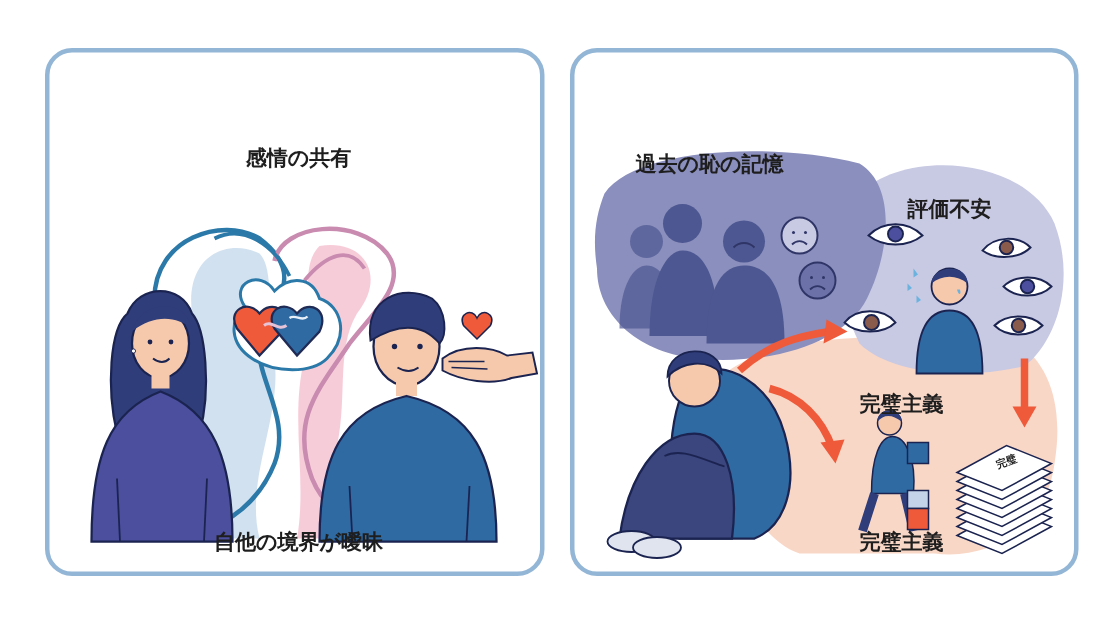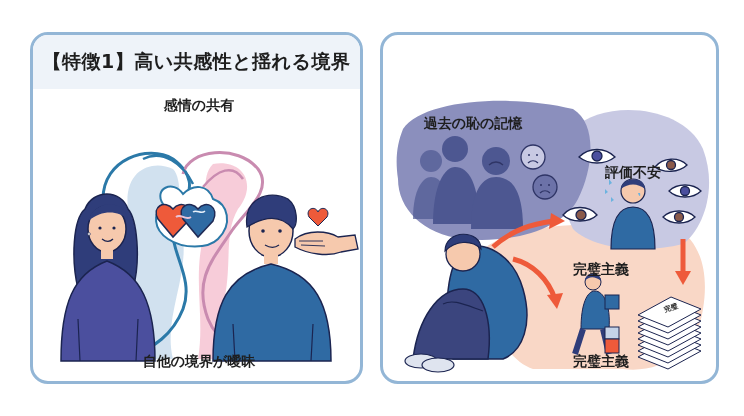--- a/index.html
+++ b/index.html
@@ -10,21 +10,20 @@
   .panel-header{height:54px;background:#eef3f9;display:flex;align-items:center;justify-content:center;font-weight:bold;font-size:19px;color:#1e1e1e;letter-spacing:0.5px;}
   .stage{position:absolute;left:0;top:54px;right:0;bottom:0;}
   .stage svg{position:absolute;left:0;top:0;}
   .lbl{position:absolute;font-weight:bold;color:#1e1e1e;white-space:nowrap;transform:translateX(-50%);}
   .lbl.md{font-size:14px;}
 </style>
 </head>
 <body>
 
 <div class="panel left">
-  <div class="panel-header">【特徴1】高い共感性と揺れる境界</div>
   <div class="stage">
     <svg width="333" height="300" viewBox="0 0 333 300">
 
       <path d="M95 120 C90 80,120 70,140 80 C150 90,145 120,150 150 C155 190,130 230,140 270 L95 270 Z" fill="#c9dcec" opacity="0.85"></path>
       <path d="M180 75 C210 70,225 95,205 120 C190 145,200 180,190 215 C185 240,195 260,185 270 L165 270 C172 230,160 190,170 150 C178 120,165 90,180 75 Z" fill="#f6c6d5" opacity="0.9"></path>
 
       <path d="M70 110 C70 70,115 55,140 70 C160 85,160 100,150 115 C120 150,165 180,150 220 C140 245,120 260,100 265 C80 268,75 258,90 262" fill="none" stroke="#2b79a8" stroke-width="3"></path>
       <path d="M150 85 C155 60,205 55,225 80 C240 100,215 120,200 140 C180 170,160 190,175 230 C185 255,210 265,235 262" fill="none" stroke="#c98bb0" stroke-width="3"></path>
       <path d="M110 70 C130 60,150 75,160 95" fill="none" stroke="#2b79a8" stroke-width="2.5"></path>
       <path d="M170 98 C185 80,200 75,210 90" fill="none" stroke="#c98bb0" stroke-width="2.5"></path>
@@ -160,19 +159,19 @@
           <path d="M255 262 L285 274 L318 256 L288 244 Z"></path>
           <path d="M255 256 L285 268 L318 250 L288 238 Z"></path>
           <path d="M255 250 L285 262 L318 244 L288 232 Z"></path>
           <path d="M255 244 L285 256 L318 238 L288 226 Z"></path>
           <path d="M255 238 L285 250 L318 232 L288 220 Z"></path>
           <path d="M255 232 L285 244 L318 226 L288 214 Z"></path>
           <path d="M255 226 L285 238 L318 220 L288 208 Z"></path>
         </g>
       </g>
     </svg>
-    <div class="lbl md" style="left:90px;top:26px;">過去の恥の記憶</div>
-    <div class="lbl md" style="left:250px;top:42px;margin-top:33px;">評価不安</div>
+    <div class="lbl md" style="left:90px;top:12px;">過去の恥の記憶</div>
+    <div class="lbl md" style="left:250px;top:42px;">評価不安</div>
     <div class="lbl md" style="left:218px;top:172px;">完璧主義</div>
     <div class="lbl md" style="left:218px;top:264px;">完璧主義</div>
     <div class="lbl" style="left:288px;top:214px;font-size:7px;transform:translateX(-50%) rotate(-20deg);">完璧</div>
   </div>
 </div>
 
 </body></html>

